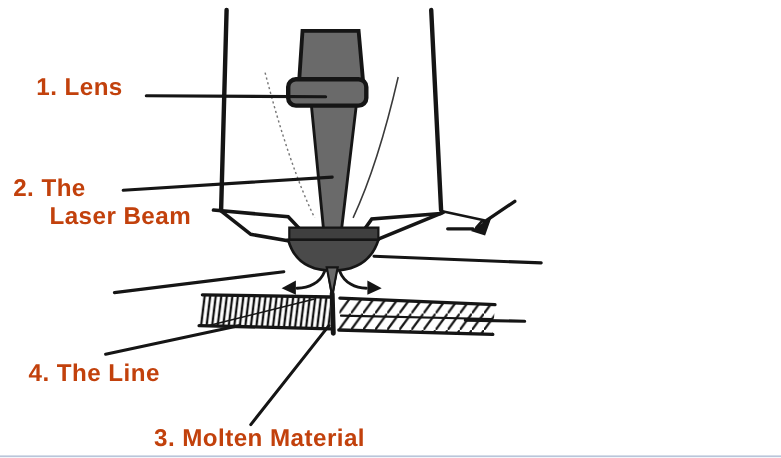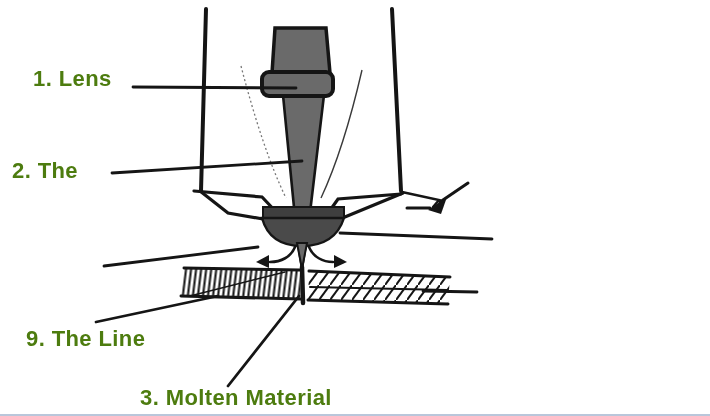--- a/index.html
+++ b/index.html
@@ -17,21 +17,21 @@
     font-family:"Liberation Sans", sans-serif;
     overflow:hidden;
   }
   #stage svg{position:absolute;left:0;top:0;}
   .lbl{
     position:absolute;
     font-weight:bold;
     font-size:22px;
     line-height:26px;
     letter-spacing:0.4px;
-    color:#4d7c0f;
+    color:#c2410c;
     white-space:nowrap;
   }
   .lbl .l2{display:block;padding-left:33px;}
   #bottom-edge{
     position:absolute;left:0;bottom:0;width:710px;height:2px;
     background:var(--c-bottom_edge);
   }
 </style>
 </head>
 <body>
@@ -112,24 +112,24 @@
 
     <g>
       <path d="M468,183 L440,202" stroke="var(--c-outline)" stroke-width="3" stroke-linecap="round" fill="none"></path>
       <path d="M407,208 L430,208" stroke="var(--c-outline)" stroke-width="3" stroke-linecap="round" fill="none"></path>
       <polygon points="428,210 447,197 441,214" fill="var(--c-outline)"></polygon>
     </g>
   </svg>
 
   <div class="lbl" style="left:33px;top:66px">1. Lens</div>
 
-  <div class="lbl" style="left:12px;top:158px"><span>2. The</span></div>
+  <div class="lbl" style="left:12px;top:158px"><span>2. The</span><span class="l2">Laser Beam</span></div>
 
 
-  <div class="lbl" style="left:26px;top:326px">9. The Line</div>
+  <div class="lbl" style="left:26px;top:326px">4. The Line</div>
 
   <div class="lbl" style="left:140px;top:385px">3. Molten Material</div>
 
 
 
 
   <div id="bottom-edge"></div>
 </div>
 
 </body></html>

